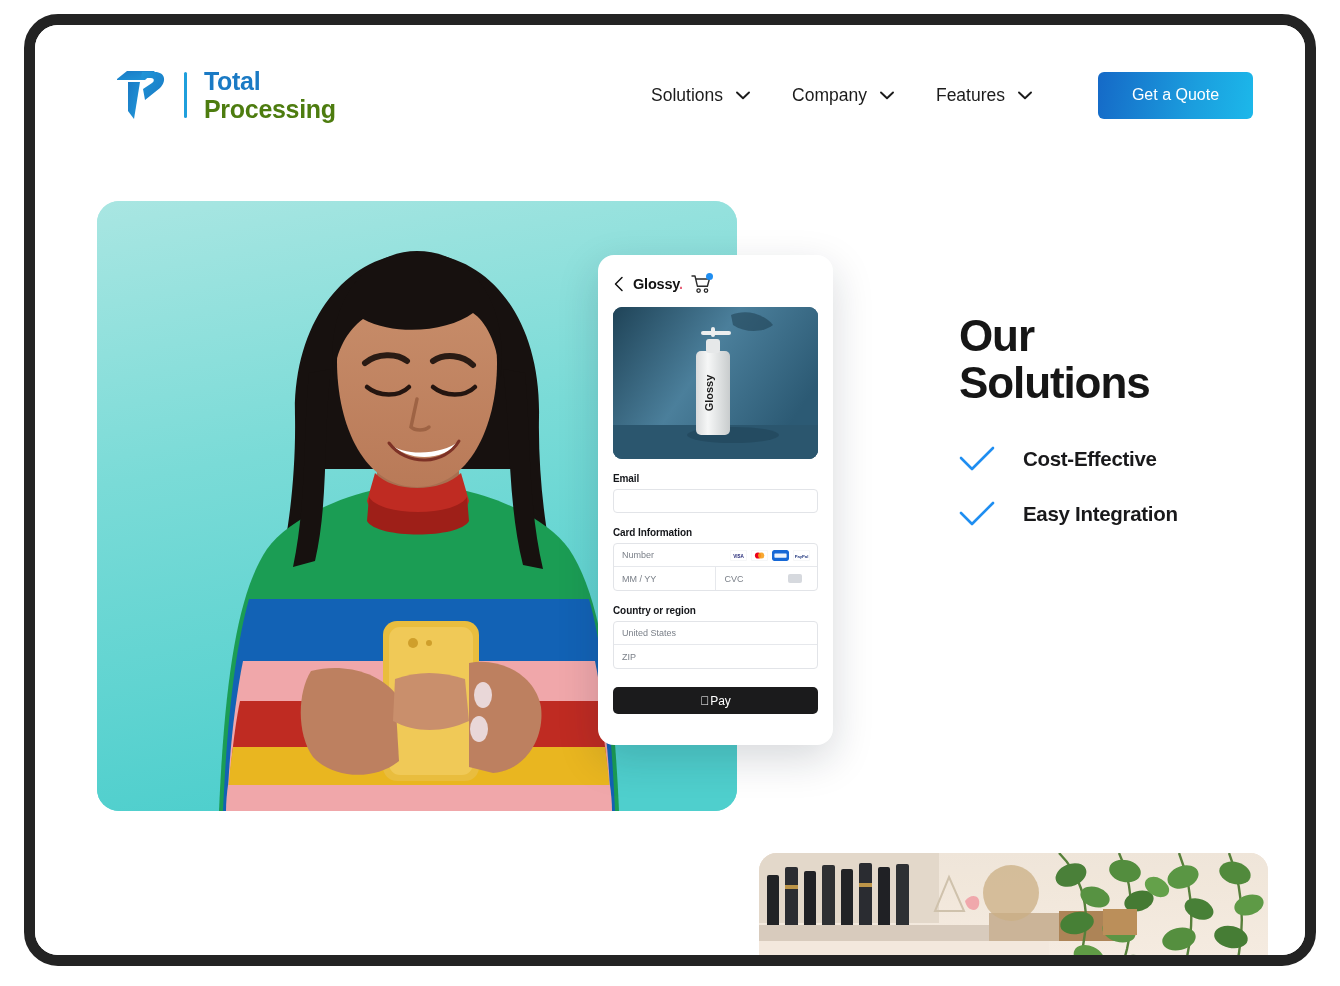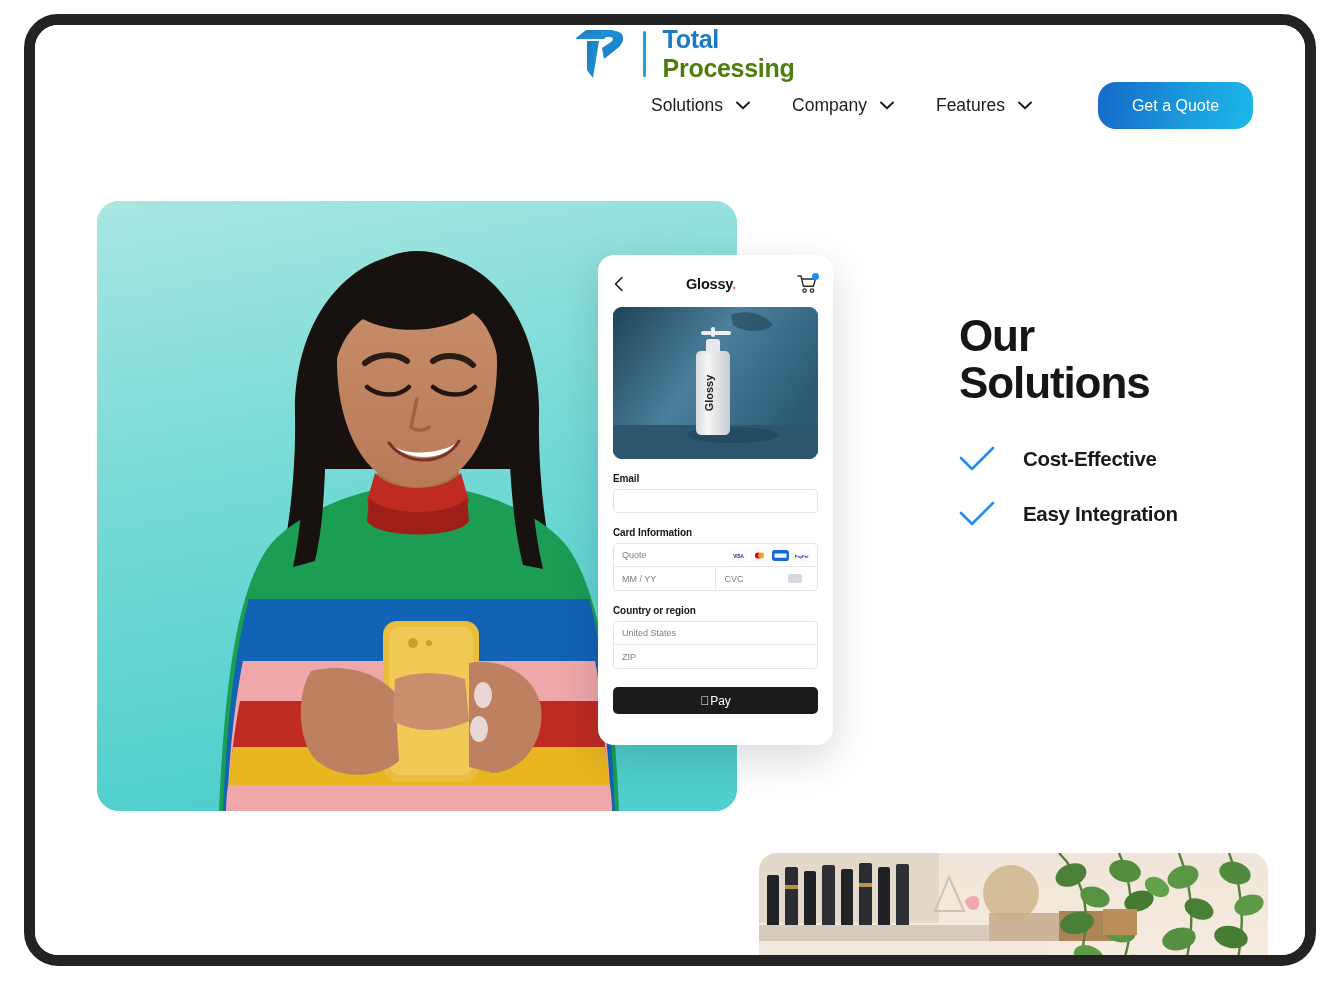--- a/index.html
+++ b/index.html
@@ -28,21 +28,20 @@
   }
 
   
   .site-header {
     position: absolute;
     left: 0; top: 0;
     width: 100%; height: 140px;
     display: flex;
     align-items: center;
     padding: 0 52px 0 80px;
-    flex-direction: column;
   }
   .brand { display: flex; align-items: center; gap: 15px; }
   .brand-mark { width: 54px; height: 52px; display: block; }
   .brand-divider {
     width: 3px; height: 46px;
     background: #1f9fdc;
     border-radius: 2px;
     margin-right: 2px;
   }
   .brand-words {
@@ -68,21 +67,21 @@
     color: #1c1c1c;
     cursor: pointer;
     white-space: nowrap;
   }
   .chev { width: 14px; height: 9px; display: block; }
   .cta-button {
     margin-left: 24px;
     min-width: 155px;
     height: 47px;
     border: none;
-    border-radius: 18px;
+    border-radius: 6px;
     background: linear-gradient(100deg, #1569c7 0%, #1b9ede 62%, #1cb8ea 100%);
     color: #ffffff;
     font-size: 16px;
     font-family: "Liberation Sans", sans-serif;
     cursor: pointer;
     padding: 0 22px;
   }
 
   
   .hero-photo {
@@ -102,21 +101,21 @@
     width: 235px; height: 490px;
     background: #ffffff;
     border-radius: 16px;
     box-shadow: 0 14px 40px rgba(20,30,50,.17);
     padding: 14px 15px 0 15px;
   }
   .card-topbar {
     height: 30px;
     display: flex;
     align-items: center;
-    justify-content: space-between;
+    justify-content: flex-start;
     gap: 8px;
   }
   .back-chevron { width: 12px; height: 16px; display: block; cursor: pointer; }
   .card-title {
     font-size: 14.5px;
     font-weight: bold;
     color: #121212;
     letter-spacing: -.2px;
   }
   .card-title .dot { color: #e8637a; }
@@ -427,21 +426,21 @@
           <text x="100" y="86" fill="#1b1b1b" font-family="Liberation Sans, sans-serif" font-size="11" font-weight="bold" text-anchor="middle" transform="rotate(-90 100 86)">Glossy</text>
         </svg>
       </div>
 
       <label class="field-label">Email</label>
       <div class="input-box"></div>
 
       <label class="field-label">Card Information</label>
       <div class="group-box">
         <div class="group-row">
-          <div class="group-cell">Quote</div>
+          <div class="group-cell">Number</div>
           <div class="brand-icons">
             <svg class="brand-chip" viewBox="0 0 17 11">
               <rect width="17" height="11" rx="2" fill="#ffffff" stroke="#e3e5e9" stroke-width="0.6"></rect>
               <text x="8.5" y="7.6" fill="#1a1f71" font-family="Liberation Sans, sans-serif" font-size="4.6" font-weight="bold" text-anchor="middle">VISA</text>
             </svg>
             <svg class="brand-chip" viewBox="0 0 17 11">
               <rect width="17" height="11" rx="2" fill="#ffffff" stroke="#e3e5e9" stroke-width="0.6"></rect>
               <circle cx="7" cy="5.5" r="3.1" fill="#eb001b"></circle>
               <circle cx="10.2" cy="5.5" r="3.1" fill="#f79e1b" opacity="0.9"></circle>
             </svg>

